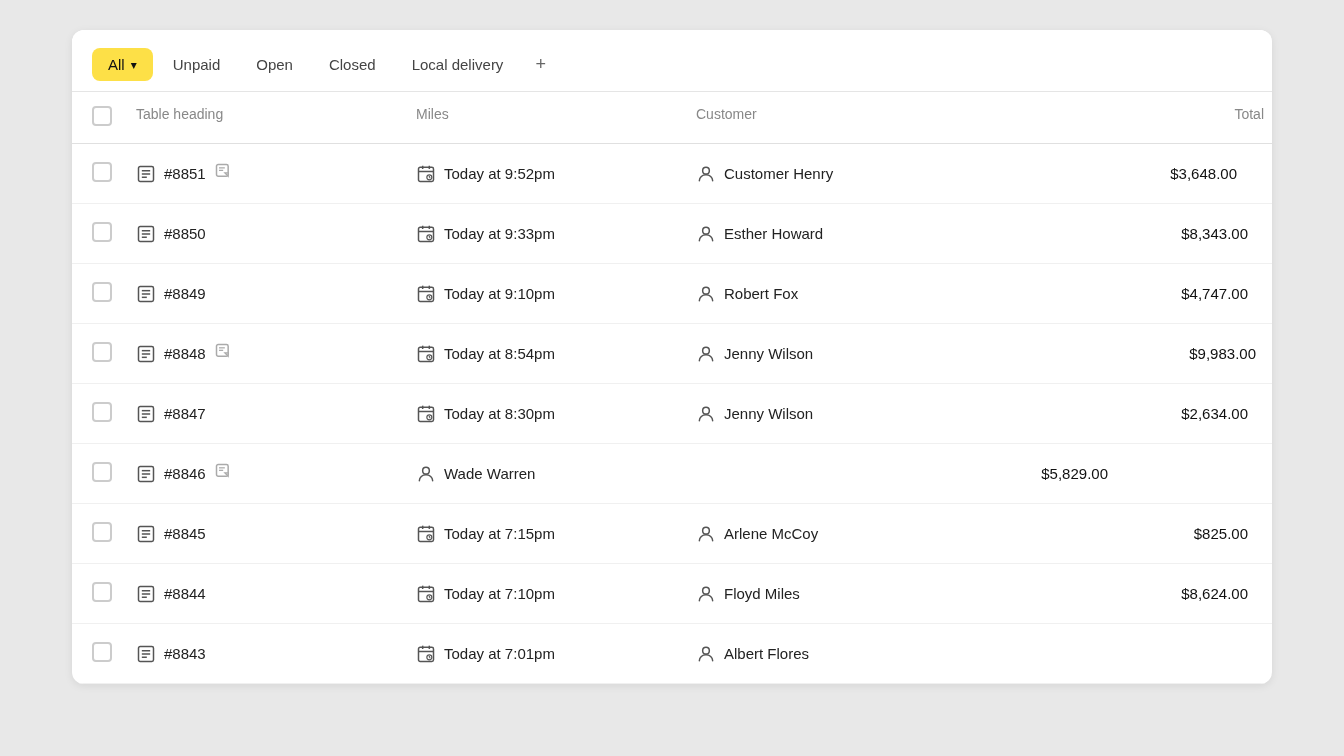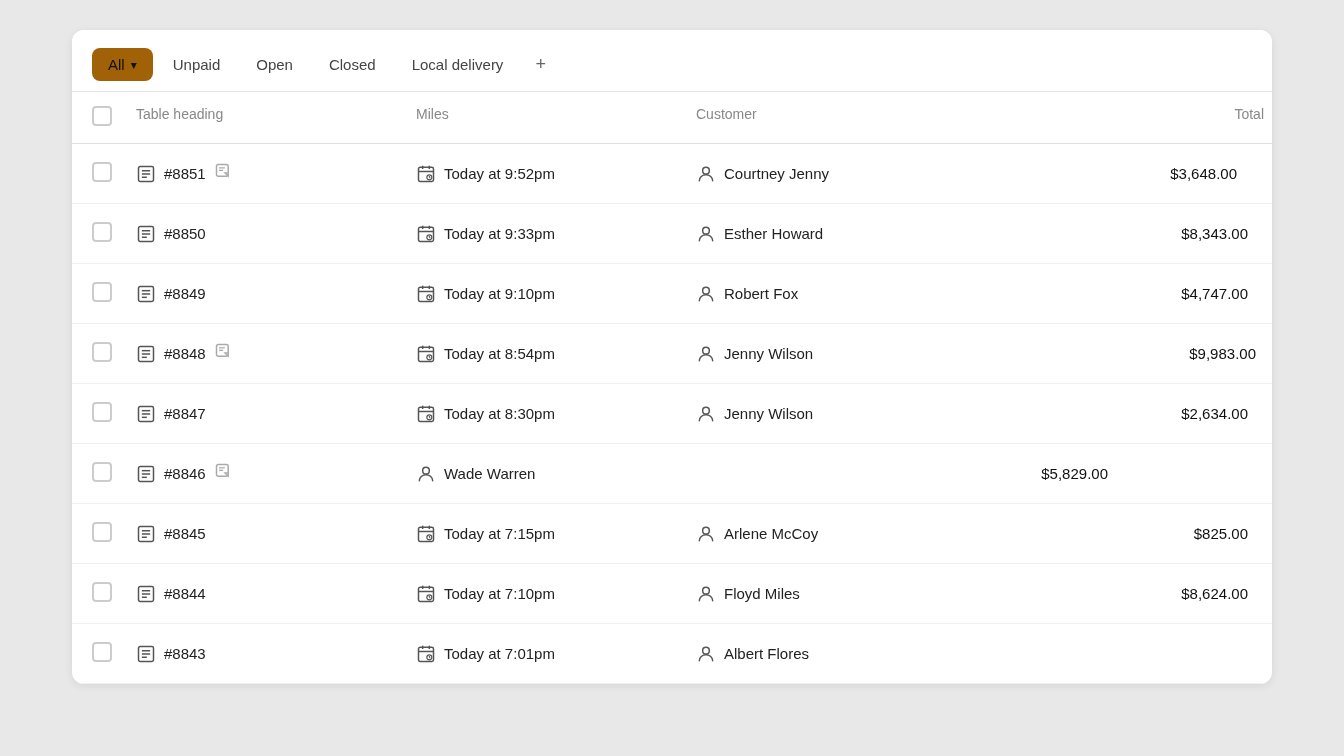--- a/index.html
+++ b/index.html
@@ -45,21 +45,21 @@
       border: none;
       background: transparent;
       display: flex;
       align-items: center;
       gap: 6px;
       font-weight: 400;
       margin-bottom: 8px;
     }
 
     .tab.active {
-      background: #a16207;
+      background: #fde047;
       font-weight: 500;
       color: #111;
     }
 
     .tab-add {
       padding: 8px 12px;
       border-radius: 8px;
       font-size: 18px;
       color: #666;
       cursor: pointer;
@@ -214,21 +214,21 @@
     <line x1="16" y1="14.5" x2="16" y2="16" stroke="#555" stroke-width="1.4"></line>
     <line x1="16" y1="16" x2="17.2" y2="17" stroke="#555" stroke-width="1.4"></line>
   </svg>
           <span>Today at 9:52pm</span>
         </div>
         <div class="table-cell" style="display: flex; align-items: center; gap: 8px;">
           <svg class="svg-icon" viewBox="0 0 24 24" xmlns="http://www.w3.org/2000/svg" style="color:#555;">
     <circle cx="12" cy="8" r="4" stroke="#555" stroke-width="1.8" fill="none"></circle>
     <path d="M4 20c0-4 3.6-7 8-7s8 3 8 7" stroke="#555" stroke-width="1.8" fill="none" stroke-linecap="round"></path>
   </svg>
-          <span>Courtney Jenny</span>
+          <span>Customer Henry</span>
         </div>
         <div class="table-cell total-cell" style="padding-right: 35px;">$3,648.00</div>
       </div>
       <div class="table-row">
         <div class="table-cell" style="padding-left: 20px;"><input type="checkbox" class="checkbox" style=""></div>
         <div class="table-cell" style="display: flex; align-items: center; gap: 8px;">
           <svg class="svg-icon" viewBox="0 0 24 24" xmlns="http://www.w3.org/2000/svg">
     <rect x="3" y="3" width="18" height="18" rx="2" stroke="#555" stroke-width="1.8" fill="none"></rect>
     <line x1="7" y1="8" x2="17" y2="8" stroke="#555" stroke-width="1.8"></line>
     <line x1="7" y1="12" x2="17" y2="12" stroke="#555" stroke-width="1.8"></line>

